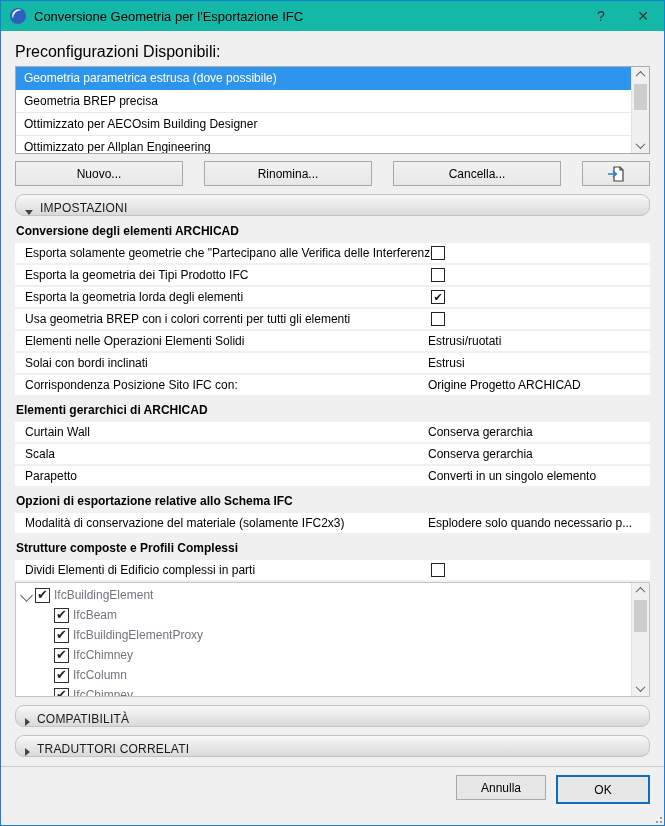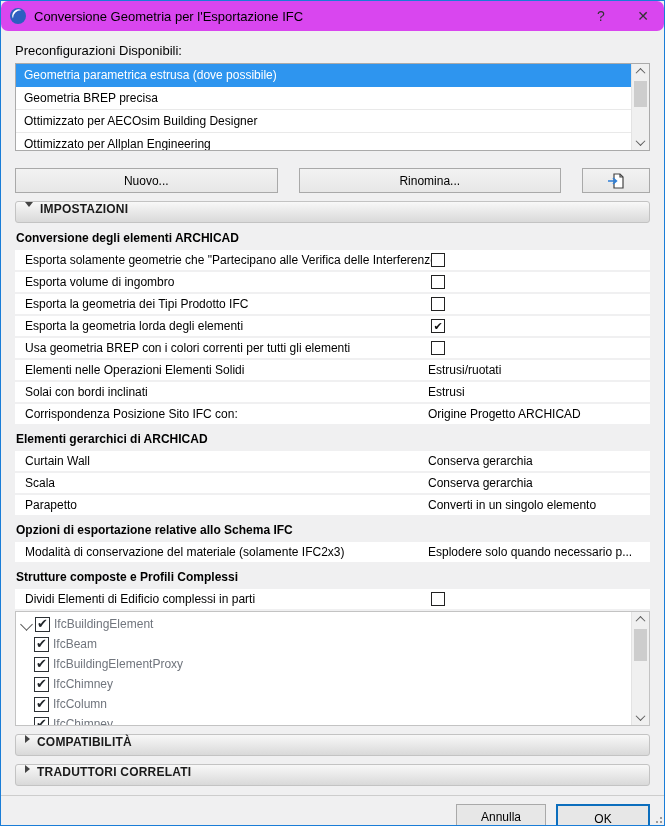--- a/index.html
+++ b/index.html
@@ -1,61 +1,61 @@
 <!DOCTYPE html>
 <html><head>
 <meta charset="utf-8">
 <style>
   html,body{margin:0;padding:0;background:#d7d7d7;font-family:"Liberation Sans",sans-serif;}
   .window{position:relative;width:663px;height:824px;border:1px solid #1a7dd7;background:#f0f0f1;overflow:hidden;}
   
-  .titlebar{height:30px;background:#d946ef;display:flex;align-items:center;border-radius:7px;}
+  .titlebar{height:30px;background:#14b8a6;display:flex;align-items:center;}
   .app-icon{width:16px;height:16px;margin-left:9px;flex:0 0 auto;}
   .title-text{font-size:13px;color:#000;margin-left:8px;flex:1 1 auto;white-space:nowrap;overflow:hidden;}
   .tb-btn{width:42px;height:30px;display:flex;align-items:center;justify-content:center;font-size:14px;color:#333;cursor:default;}
   
   .body{padding:0 14px;}
-  .pre-label{font-size:13px;color:#000;margin-top:12px;}
+  .pre-label{font-size:16px;color:#000;margin-top:12px;}
   
   .listbox{position:relative;margin-top:5px;height:86px;background:#fff;border:1px solid #aaaaaa;overflow:hidden;}
   .list-inner{position:absolute;left:0;top:0;right:17px;}
   .list-row{height:22px;line-height:22px;font-size:12px;color:#000;padding-left:8px;white-space:nowrap;border-bottom:1px solid #e9e9e9;}
   .list-row.selected{background:#2e95ef;color:#fff;border-bottom-color:#2e95ef;}
   
   .vscroll{position:absolute;top:0;right:0;bottom:0;width:17px;background:#f0f0f0;border-left:1px solid #e3e3e3;}
   .sb-arrow{position:absolute;left:0;width:17px;height:15px;display:flex;align-items:center;justify-content:center;}
   .sb-up{top:0;} .sb-down{bottom:0;}
   .chev{width:6px;height:6px;border-left:1.6px solid #5c5c5c;border-top:1.6px solid #5c5c5c;}
   .chev.up{transform:rotate(45deg) translate(1px,1px);}
   .chev.down{transform:rotate(225deg) translate(1px,1px);}
   .sb-thumb{position:absolute;left:2px;width:13px;background:#cdcdcd;}
   
-  .btn-row{display:flex;margin-top:17px;gap:21px;}
+  .btn-row{display:flex;margin-top:7px;gap:21px;}
   .btn{flex:1 1 0;height:23px;background:linear-gradient(#f2f2f2,#e7e7e7);border:1px solid #a9a9a9;font-size:12px;color:#000;display:flex;align-items:center;justify-content:center;cursor:default;}
   .btn.iconbtn{flex:0 0 66px;}
   
-  .sect{margin-top:8px;height:20px;border:1px solid #c3c3c3;border-radius:3px;background:linear-gradient(#f8f8f8,#d9d9d9);display:flex;align-items:flex-start;font-size:12px;font-weight:bold;color:#1a1a1a;letter-spacing:.2px;}
+  .sect{margin-top:8px;height:20px;border:1px solid #c3c3c3;border-radius:9px;background:linear-gradient(#f8f8f8,#d9d9d9);display:flex;align-items:flex-end;font-size:12px;font-weight:normal;color:#1a1a1a;letter-spacing:.2px;}
   .tri{margin:0 7px 0 9px;width:0;height:0;}
   .tri.open{border-left:4px solid transparent;border-right:4px solid transparent;border-top:5px solid #444;}
   .tri.closed{border-top:4px solid transparent;border-bottom:4px solid transparent;border-left:5px solid #444;}
   
   .group-header{font-size:12px;font-weight:bold;color:#000;margin:8px 0 5px 1px;}
   .s-row{position:relative;height:20px;background:#fff;margin-bottom:2px;display:flex;align-items:center;}
   .s-row .lbl{font-size:12px;color:#000;padding-left:10px;white-space:nowrap;overflow:hidden;}
   .s-row .val{position:absolute;left:413px;top:0;height:16px;line-height:20px;font-size:12px;color:#000;white-space:nowrap;}
   .cb{position:absolute;left:416px;top:3px;width:12px;height:12px;background:#fff;border:1px solid #222;font-size:11px;line-height:12px;text-align:center;color:#111;}
   .cb.checked::before{content:"✔";}
   
   .treebox{position:relative;margin-top:2px;height:113px;background:#fff;border:1px solid #c3c3c3;overflow:hidden;}
   .tree-inner{position:absolute;left:0;top:2px;right:25px;}
   .t-row{height:20px;display:flex;align-items:center;}
   .t-row .expander{width:8px;height:8px;margin-left:6px;border-left:1.5px solid #555;border-top:1.5px solid #555;transform:rotate(225deg);flex:0 0 auto;}
   .t-cb{width:13px;height:13px;border:1px solid #2b3034;background:#fff;margin-left:4px;font-size:13px;line-height:12px;text-align:center;color:#22272b;flex:0 0 auto;}
   .t-cb.checked::before{content:"✔";}
-  .t-row.child{padding-left:14px;}
+  .t-row.child{padding-left:34px;}
   .t-lbl{font-size:12px;color:#70757d;margin-left:4px;white-space:nowrap;}
   
   .footer{margin:9px -14px 0 -14px;border-top:1px solid #cdcdcd;padding:8px 14px 0 14px;display:flex;justify-content:flex-end;gap:10px;}
   .f-btn{width:88px;height:23px;background:#e7e7e7;border:1px solid #a9a9a9;font-size:12px;display:flex;align-items:center;justify-content:center;cursor:default;}
   .f-btn.primary{border:2px solid #0c6ebd;height:25px;width:90px;}
   .grip{position:absolute;right:2px;bottom:2px;width:10px;height:10px;}
   .grip i{position:absolute;width:2px;height:2px;background:#9a9a9a;}
   .grip i:nth-child(1){right:0;bottom:0;} .grip i:nth-child(2){right:4px;bottom:0;} .grip i:nth-child(3){right:0;bottom:4px;}
 </style>
 </head>
@@ -90,20 +90,21 @@
         <div class="sb-thumb" style="top:17px;height:26px;"></div>
         <div class="sb-arrow sb-down">
             <span class="chev down"></span>
           </div>
       </div>
     </div>
 
     <div class="btn-row">
       <div class="btn">Nuovo...</div>
       <div class="btn">Rinomina...</div>
+      <div class="btn">Cancella...</div>
       <div class="btn iconbtn">
         <svg width="20" height="20" viewBox="0 0 20 20">
           <path d="M8 3 h6 l3 3 v11 h-9 z" fill="#ffffff" stroke="#444" stroke-width="1.2"></path>
           <path d="M14 3 v3 h3" fill="none" stroke="#444" stroke-width="1.2"></path>
           <path d="M2 10 h8 M7 7 l3.4 3 L7 13" fill="none" stroke="#2f7fd6" stroke-width="1.6"></path>
         </svg>
       </div>
     </div>
 
     <div class="sect">
@@ -111,24 +112,20 @@
       <span>IMPOSTAZIONI</span>
     </div>
 
     <div>
         <div class="group-header">Conversione degli elementi ARCHICAD</div>
         <div class="s-row">
           <span class="lbl">Esporta solamente geometrie che "Partecipano alle Verifica delle Interferenze"</span>
           <span class="cb"></span>
         </div>
         <div class="s-row">
-          <span class="lbl">Esporta volume di ingombro</span>
-          <span class="cb"></span>
-        </div>
-        <div class="s-row">
           <span class="lbl">Esporta la geometria dei Tipi Prodotto IFC</span>
           <span class="cb"></span>
         </div>
         <div class="s-row">
           <span class="lbl">Esporta la geometria lorda degli elementi</span>
           <span class="cb checked"></span>
         </div>
         <div class="s-row">
           <span class="lbl">Usa geometria BREP con i colori correnti per tutti gli elementi</span>
           <span class="cb"></span>

